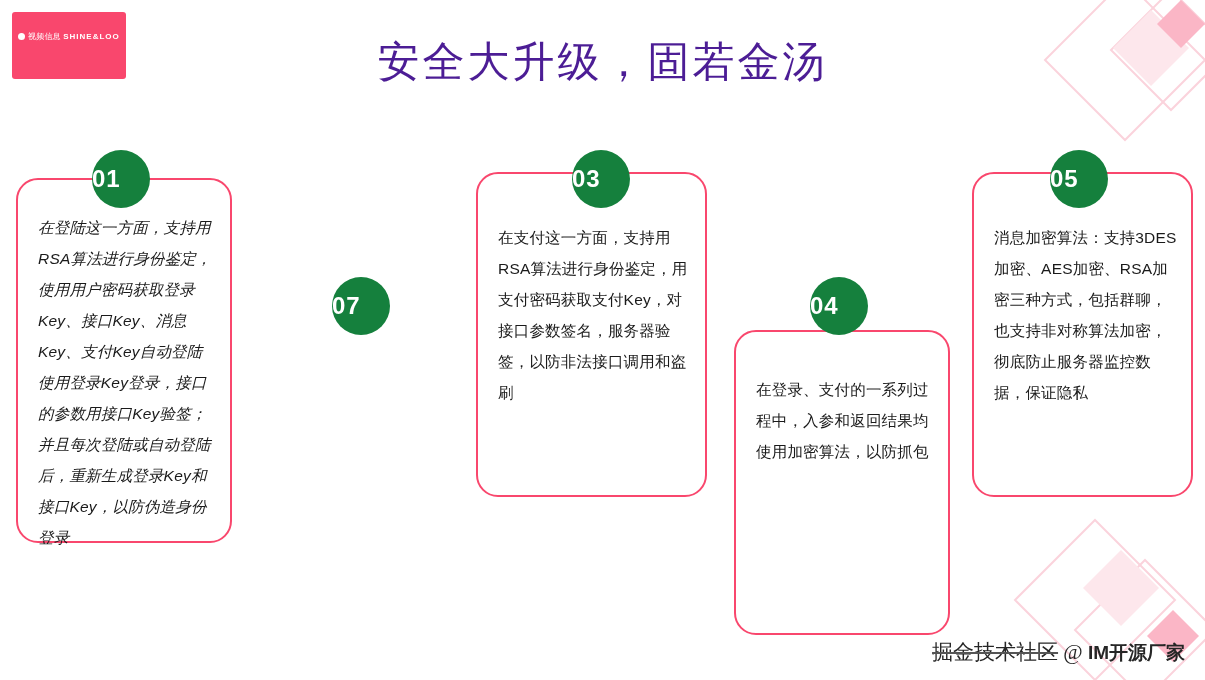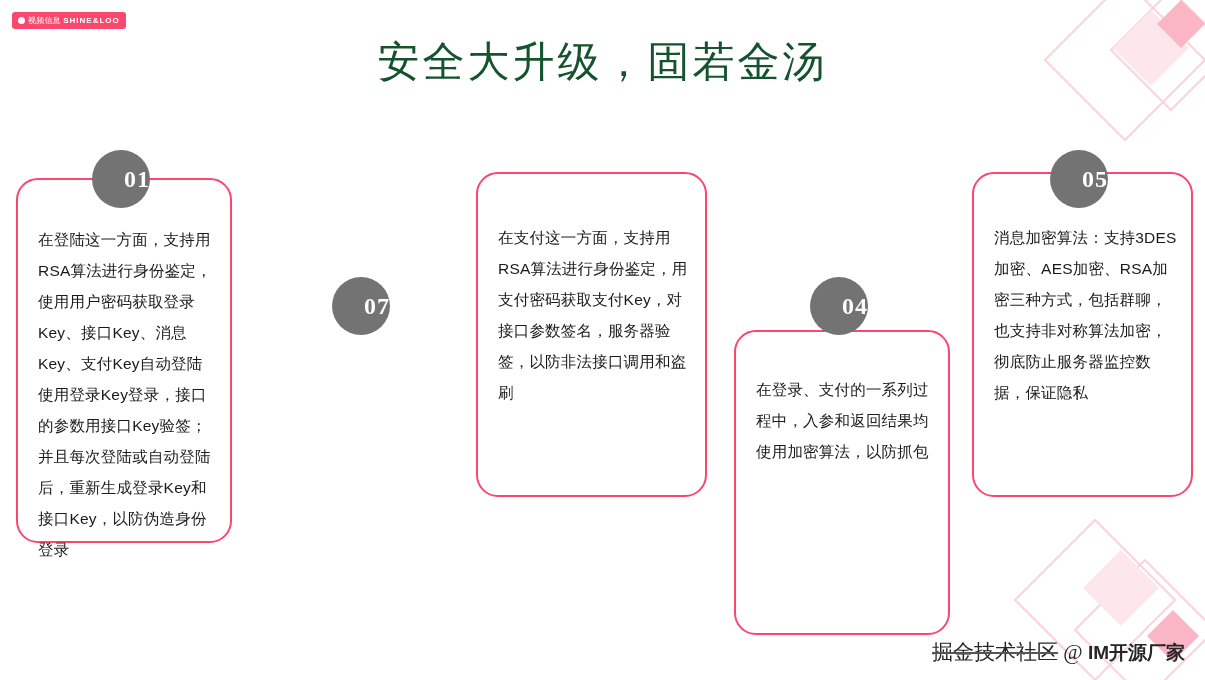--- a/index.html
+++ b/index.html
@@ -28,22 +28,22 @@
   .deco-br {
     bottom: 0; right: 0;
     width: 260px; height: 200px;
     overflow: hidden;
   }
 
   .badge {
     position: absolute;
     top: 12px;
     left: 12px;
-    height: 17px;
-    padding: 0 6px;
+    height: 35px;
+    padding: 16px 6px;
     background: #f9476d;
     color: #ffffff;
     font-size: 8px;
     line-height: 17px;
     border-radius: 3px;
     white-space: nowrap;
     letter-spacing: 0.2px;
   }
   .badge .bdot {
     display: inline-block;
@@ -58,21 +58,21 @@
     letter-spacing: 1px;
   }
 
   .title {
     position: absolute;
     top: 34px;
     left: 0;
     width: 1205px;
     text-align: center;
     font-size: 42px;
-    color: #14532d;
+    color: #4c1d95;
     letter-spacing: 3px;
     font-family: "Liberation Serif", serif;
     font-weight: normal;
   }
 
   .cards {
     position: absolute;
     top: 0; left: 0;
     width: 1205px;
     height: 680px;
@@ -94,27 +94,27 @@
     color: #1a1a1a;
     letter-spacing: 0.2px;
     white-space: pre-line;
     font-family: "Liberation Sans", sans-serif;
   }
   .num {
     position: absolute;
     width: 58px;
     height: 58px;
     border-radius: 50%;
-    background: #737373;
+    background: #15803d;
     color: #ffffff;
     font-size: 24px;
     font-weight: bold;
-    text-align: right;
+    text-align: left;
     line-height: 58px;
-    font-family: Liberation Serif, serif;
+    font-family: Liberation Sans, sans-serif;
     letter-spacing: 1px;
   }
 
   .watermark {
     position: absolute;
     right: 20px;
     bottom: 14px;
     font-size: 21px;
     color: #262626;
     font-family: "Liberation Serif", serif;
@@ -166,29 +166,30 @@
 <div class="badge">
   <span class="bdot"></span><span>视频信息</span>
   <span class="bname">SHINE&amp;LOO</span>
 </div>
 
 <div class="title">安全大升级，固若金汤</div>
 
 <div class="cards">
 
   <div class="card" style="left:16px; top:178px; width:216px; height:365px;">
-    <div class="card-text" style="top:44px;">在登陆这一方面，支持用RSA算法进行身份鉴定，使用用户密码获取登录Key、接口Key、消息Key、支付Key自动登陆使用登录Key登录，接口的参数用接口Key验签；并且每次登陆或自动登陆后，重新生成登录Key和接口Key，以防伪造身份登录</div>
+    <div class="card-text" style="top:32px;font-style:italic;">在登陆这一方面，支持用RSA算法进行身份鉴定，使用用户密码获取登录Key、接口Key、消息Key、支付Key自动登陆使用登录Key登录，接口的参数用接口Key验签；并且每次登陆或自动登陆后，重新生成登录Key和接口Key，以防伪造身份登录</div>
   </div>
   <div class="num" style="left:92px; top:150px;">01</div>
 
   <div class="num" style="left:332px; top:277px;">07</div>
 
   <div class="card" style="left:476px; top:172px; width:231px; height:325px;">
     <div class="card-text" style="top:48px;">在支付这一方面，支持用RSA算法进行身份鉴定，用支付密码获取支付Key，对接口参数签名，服务器验签，以防非法接口调用和盗刷</div>
   </div>
+  <div class="num" style="left:572px; top:150px;">03</div>
 
   <div class="card" style="left:734px; top:330px; width:216px; height:305px;">
     <div class="card-text" style="top:42px;">在登录、支付的一系列过程中，入参和返回结果均使用加密算法，以防抓包</div>
   </div>
   <div class="num" style="left:810px; top:277px;">04</div>
 
   <div class="card" style="left:972px; top:172px; width:221px; height:325px;">
     <div class="card-text" style="top:48px;">消息加密算法：支持3DES加密、AES加密、RSA加密三种方式，包括群聊，也支持非对称算法加密，彻底防止服务器监控数据，保证隐私</div>
   </div>
   <div class="num" style="left:1050px; top:150px;">05</div>

